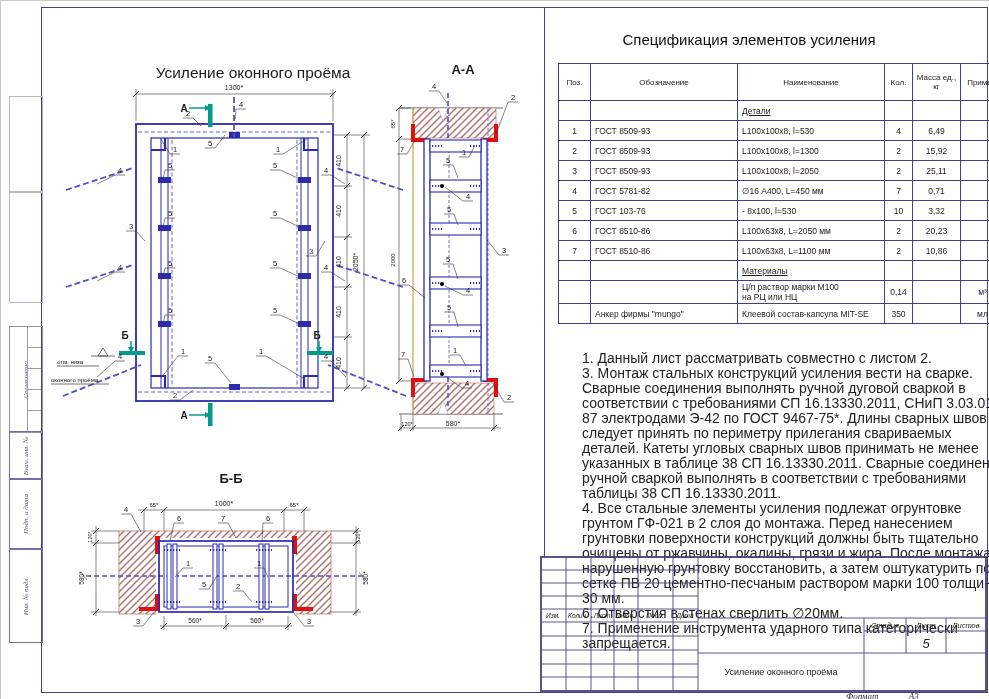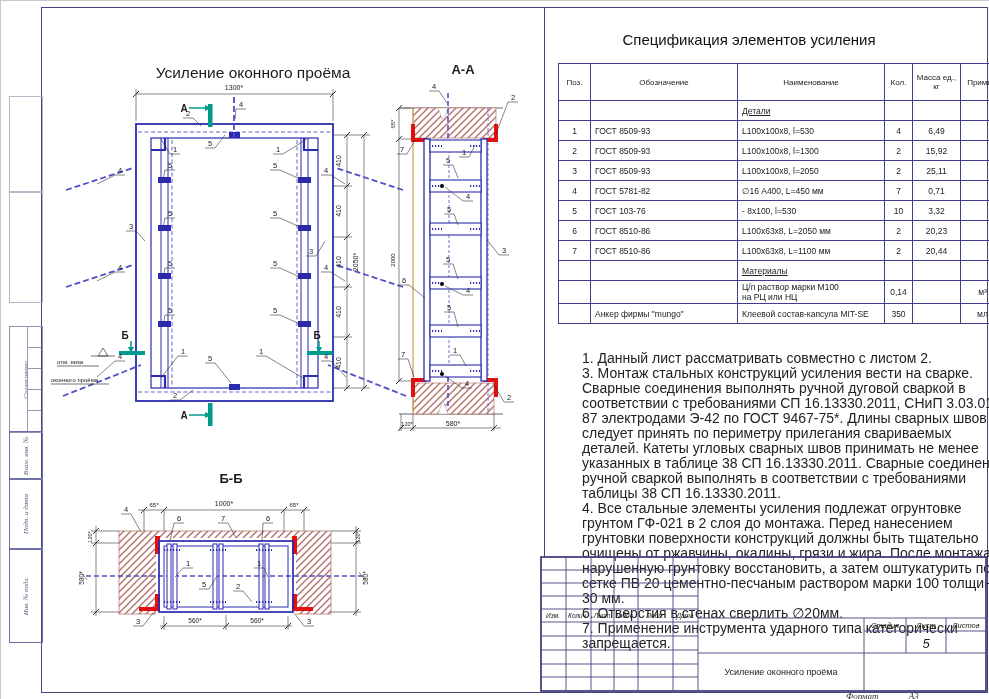--- a/index.html
+++ b/index.html
@@ -380,21 +380,21 @@
           <td>L100x63x8, L=2050 мм</td>
           <td>2</td>
           <td>20,23</td>
           <td></td>
         </tr>
         <tr>
           <td>7</td>
           <td>ГОСТ 8510-86</td>
           <td>L100x63x8, L=1100 мм</td>
           <td>2</td>
-          <td>20,44</td>
+          <td>10,86</td>
           <td></td>
         </tr>
         <tr>
           <td></td>
           <td></td>
           <td class="section-cell">Материалы</td>
           <td></td>
           <td></td>
           <td></td>
         </tr>

